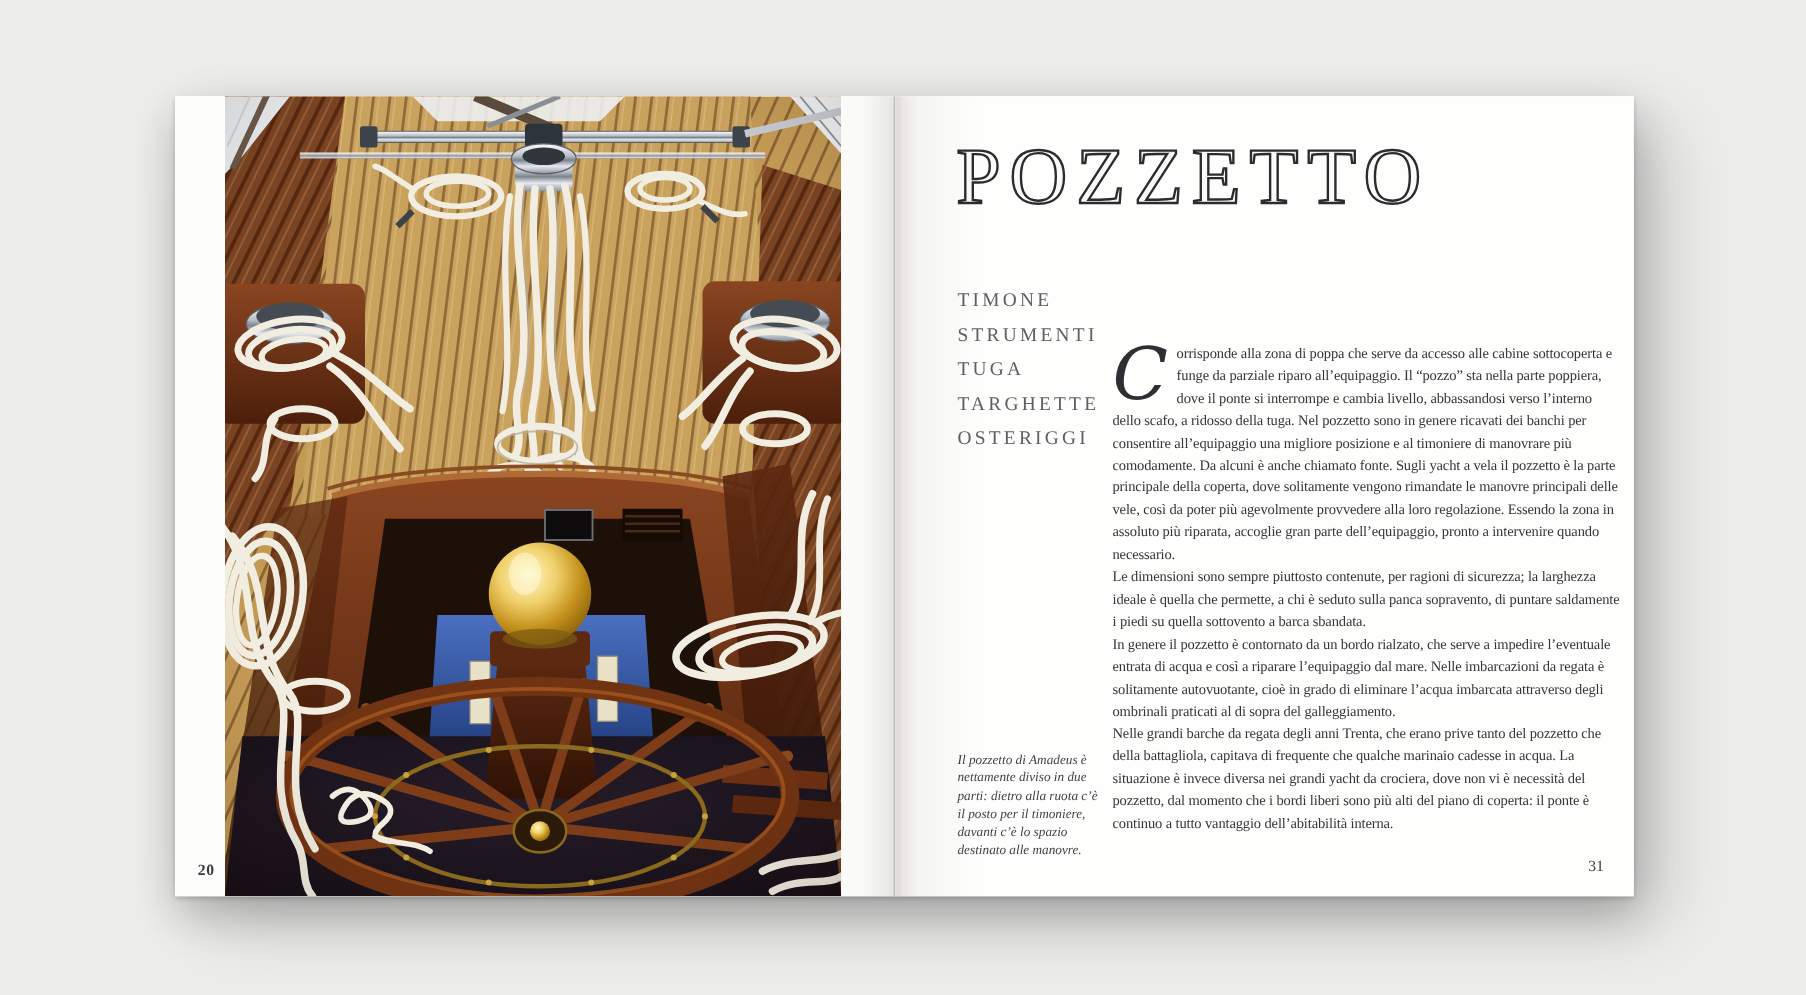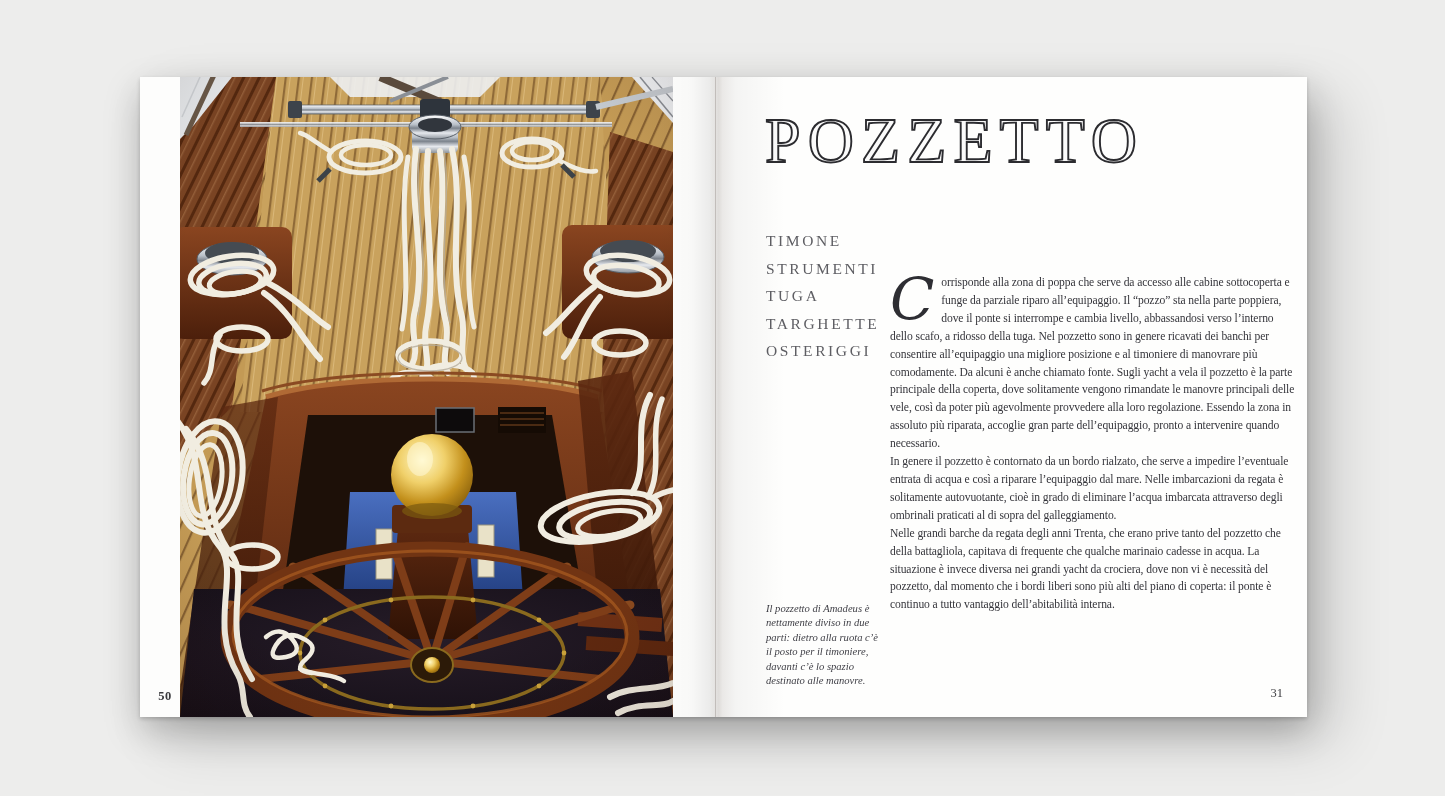--- a/index.html
+++ b/index.html
@@ -291,40 +291,41 @@
         <g fill="none" stroke="#f1ede1" stroke-linecap="round">
           <path d="M470,318 C452,352 470,388 452,416" stroke-width="6"></path>
           <path d="M482,322 C468,356 484,392 468,420" stroke-width="5.5"></path>
           <path d="M430,620 C452,608 478,614 493,606" stroke-width="6"></path>
           <path d="M438,636 C460,624 482,632 493,624" stroke-width="6"></path>
         </g>
 
         <rect width="493" height="640" fill="url(#vig)"></rect>
       </svg>
     </div>
-    <div class="folio folio-left">50</div>
+    <div class="folio folio-left">20</div>
   </div>
 
   <div class="page-right">
 
     <svg class="title-svg" viewBox="0 0 386 74">
       <text x="2" y="58" textLength="376" lengthAdjust="spacing">POZZETTO</text>
     </svg>
 
     <div class="sidebar">
       <div class="sidebar-item">TIMONE</div>
       <div class="sidebar-item">STRUMENTI</div>
       <div class="sidebar-item">TUGA</div>
       <div class="sidebar-item">TARGHETTE</div>
       <div class="sidebar-item">OSTERIGGI</div>
     </div>
 
     <div class="body-col">
       <span class="drop-cap">C</span>
       <p>orrisponde alla zona di poppa che serve da accesso alle cabine sottocoperta e funge da parziale riparo all’equipaggio. Il “pozzo” sta nella parte poppiera, dove il ponte si interrompe e cambia livello, abbassandosi verso l’interno dello scafo, a ridosso della tuga. Nel pozzetto sono in genere ricavati dei banchi per consentire all’equipaggio una migliore posizione e al timoniere di manovrare più comodamente. Da alcuni è anche chiamato fonte. Sugli yacht a vela il pozzetto è la parte principale della coperta, dove solitamente vengono rimandate le manovre principali delle vele, così da poter più agevolmente provvedere alla loro regolazione. Essendo la zona in assoluto più riparata, accoglie gran parte dell’equipaggio, pronto a intervenire quando necessario.</p>
+      <p>Le dimensioni sono sempre piuttosto contenute, per ragioni di sicurezza; la larghezza ideale è quella che permette, a chi è seduto sulla panca sopravento, di puntare saldamente i piedi su quella sottovento a barca sbandata.</p>
       <p>In genere il pozzetto è contornato da un bordo rialzato, che serve a impedire l’eventuale entrata di acqua e così a riparare l’equipaggio dal mare. Nelle imbarcazioni da regata è solitamente autovuotante, cioè in grado di eliminare l’acqua imbarcata attraverso degli ombrinali praticati al di sopra del galleggiamento.</p>
       <p>Nelle grandi barche da regata degli anni Trenta, che erano prive tanto del pozzetto che della battagliola, capitava di frequente che qualche marinaio cadesse in acqua. La situazione è invece diversa nei grandi yacht da crociera, dove non vi è necessità del pozzetto, dal momento che i bordi liberi sono più alti del piano di coperta: il ponte è continuo a tutto vantaggio dell’abitabilità interna.</p>
     </div>
 
     <div class="caption">Il pozzetto di Amadeus è nettamente diviso in due parti: dietro alla ruota c’è il posto per il timoniere, davanti c’è lo spazio destinato alle manovre.</div>
 
     <div class="folio-right">31</div>
   </div>
 
   <div class="spine"></div>

